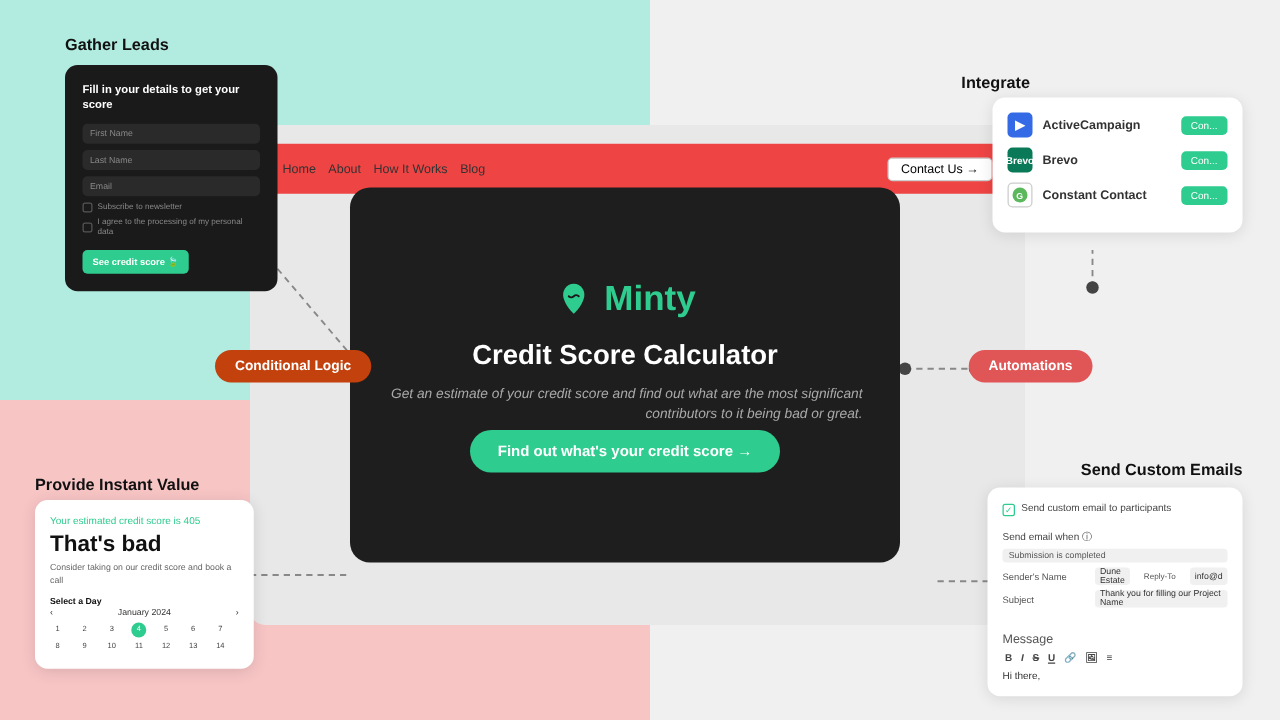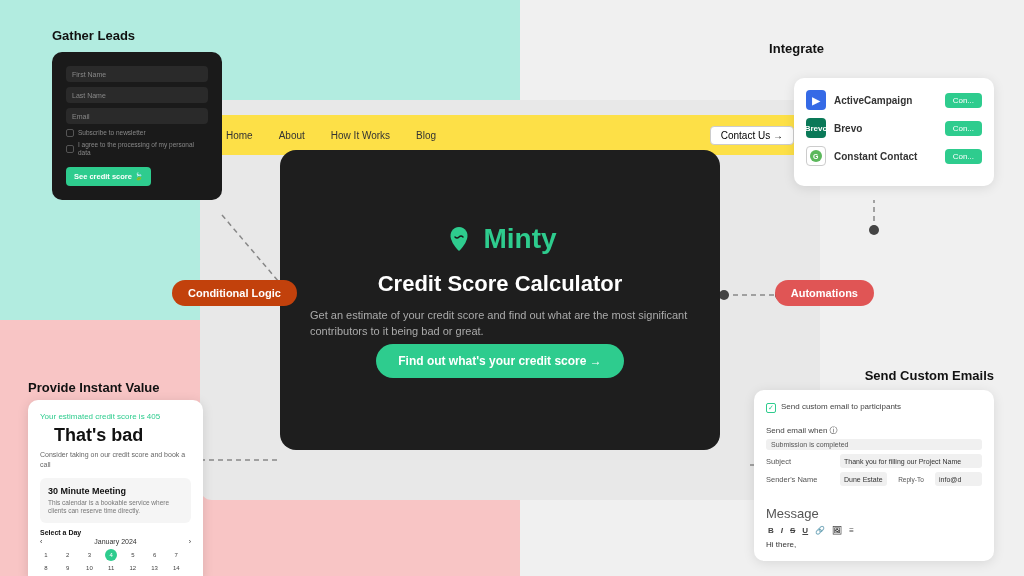--- a/index.html
+++ b/index.html
@@ -76,23 +76,24 @@
       font-size: 22px;
       font-weight: 700;
       color: #ffffff;
       text-align: center;
       margin-bottom: 10px;
     }
 
     .main-card-desc {
       font-size: 11px;
       color: #aaaaaa;
-      text-align: left;
+      text-align: right;
       line-height: 1.5;
       margin-bottom: 4px;
+      font-style: italic;
     }
 
     .cta-button {
       background: #2ecc8e;
       color: #ffffff;
       border: none;
       border-radius: 24px;
       padding: 10px 22px;
       font-size: 12px;
       font-weight: 600;
@@ -100,27 +101,27 @@
       white-space: nowrap;
     }
 
     
     .navbar {
       position: absolute;
       left: 210px;
       top: 115px;
       width: 600px;
       height: 40px;
-      background: #fde047;
+      background: #ef4444;
       border-radius: 8px 8px 0 0;
       z-index: 3;
       display: flex;
       align-items: center;
       padding: 0 16px;
-      gap: 26px;
+      gap: 10px;
     }
 
     .navbar-item {
       font-size: 10px;
       color: #333;
       cursor: pointer;
     }
 
     .navbar-contact-btn {
       margin-left: auto;
@@ -243,21 +244,20 @@
       color: #2ecc8e;
       font-weight: 400;
       margin-bottom: 4px;
     }
 
     .thats-bad-title {
       font-size: 18px;
       font-weight: 800;
       color: #111;
       margin-bottom: 4px;
-      margin-left: 14px;
     }
 
     .thats-bad-desc {
       font-size: 7px;
       color: #666;
       line-height: 1.4;
       margin-bottom: 8px;
     }
 
     .meeting-card {
@@ -345,21 +345,21 @@
       padding: 7px 16px;
       border-radius: 20px;
       z-index: 15;
       cursor: pointer;
     }
 
     
     .integrate-label {
       position: absolute;
       right: 200px;
-      top: 41px;
+      top: 58px;
       font-size: 13px;
       font-weight: 700;
       color: #111;
       z-index: 20;
     }
 
     .integrate-card {
       position: absolute;
       right: 30px;
       top: 78px;
@@ -414,21 +414,21 @@
       font-size: 13px;
       font-weight: 700;
       color: #111;
       z-index: 20;
     }
 
     .send-emails-card {
       position: absolute;
       right: 30px;
       top: 390px;
-      width: 240px;
+      width: 204px;
       background: #fff;
       border-radius: 10px;
       padding: 12px;
       z-index: 20;
       box-shadow: 0 2px 12px rgba(0,0,0,0.1);
     }
 
     .email-checkbox-row {
       display: flex;
       align-items: flex-start;
@@ -548,20 +548,21 @@
   <span class="navbar-item">Home</span>
   <span class="navbar-item">About</span>
   <span class="navbar-item">How It Works</span>
   <span class="navbar-item">Blog</span>
   <button class="navbar-contact-btn">Contact Us →</button>
 </div>
 
 <div class="gather-leads-label">Gather Leads</div>
 
 <div class="gather-leads-card">
+  <div class="form-title">Fill in your details to get your score</div>
   <div class="form-field">
     <span class="form-field-label">First Name</span>
   </div>
   <div class="form-field">
     <span class="form-field-label">Last Name</span>
   </div>
   <div class="form-field">
     <span class="form-field-label">Email</span>
   </div>
   <div class="form-checkbox-row">
@@ -591,24 +592,20 @@
 <div class="conditional-logic-pill">Conditional Logic</div>
 
 <div class="automations-pill">Automations</div>
 
 <div class="provide-value-label">Provide Instant Value</div>
 
 <div class="provide-value-card">
   <div class="credit-score-text">Your estimated credit score is 405</div>
   <div class="thats-bad-title">That's bad</div>
   <div class="thats-bad-desc">Consider taking on our credit score and book a call</div>
-  <div class="meeting-card">
-    <div class="meeting-title">30 Minute Meeting</div>
-    <div class="meeting-desc">This calendar is a bookable service where clients can reserve time directly.</div>
-  </div>
   <div class="select-day-label">Select a Day</div>
   <div class="month-selector">
     <span>‹</span>
     <span>January 2024</span>
     <span>›</span>
   </div>
   <div class="calendar-days">
     <div class="cal-day">1</div>
     <div class="cal-day">2</div>
     <div class="cal-day">3</div>
@@ -656,36 +653,36 @@
 <div class="send-emails-card">
   <div class="email-checkbox-row">
     <div class="email-checkbox checked"></div>
     <span class="email-field-label">Send custom email to participants</span>
   </div>
   <div style="margin-bottom:4px">
     <span class="email-field-label">Send email when ⓘ</span>
     <div style="font-size:7px;color:#555;background:#f0f0f0;border-radius:3px;padding:2px 5px;margin-top:2px">Submission is completed</div>
   </div>
   <div class="email-input-row">
-    <span class="email-input-label">Subject</span>
-    <div class="email-input-box" style="flex:1">
-      <span>Thank you for filling our Project Name</span>
-    </div>
-  </div>
-  <div class="email-input-row">
     <span class="email-input-label">Sender's Name</span>
     <div class="email-input-box">
       <span>Dune Estate</span>
     </div>
     <span class="email-input-label" style="width:40px;text-align:center;font-size:6.5px">Reply-To</span>
     <div class="email-input-box" style="width:40px">
       <span>info@d</span>
     </div>
   </div>
-  <div style="font-size:13px;color:#555;margin-top:20px;margin-bottom:2px">Message</div>
+  <div class="email-input-row">
+    <span class="email-input-label">Subject</span>
+    <div class="email-input-box" style="flex:1">
+      <span>Thank you for filling our Project Name</span>
+    </div>
+  </div>
+  <div style="font-size:10px;color:#555;margin-top:20px;margin-bottom:2px">Message</div>
   <div class="email-toolbar">
     <span class="toolbar-btn">B</span>
     <span class="toolbar-btn" style="font-style:italic">I</span>
     <span class="toolbar-btn" style="text-decoration:line-through">S</span>
     <span class="toolbar-btn" style="text-decoration:underline">U</span>
     <span class="toolbar-btn">🔗</span>
     <span class="toolbar-btn">🖼</span>
     <span class="toolbar-btn">≡</span>
   </div>
   <div class="email-body-text">Hi there,</div>

